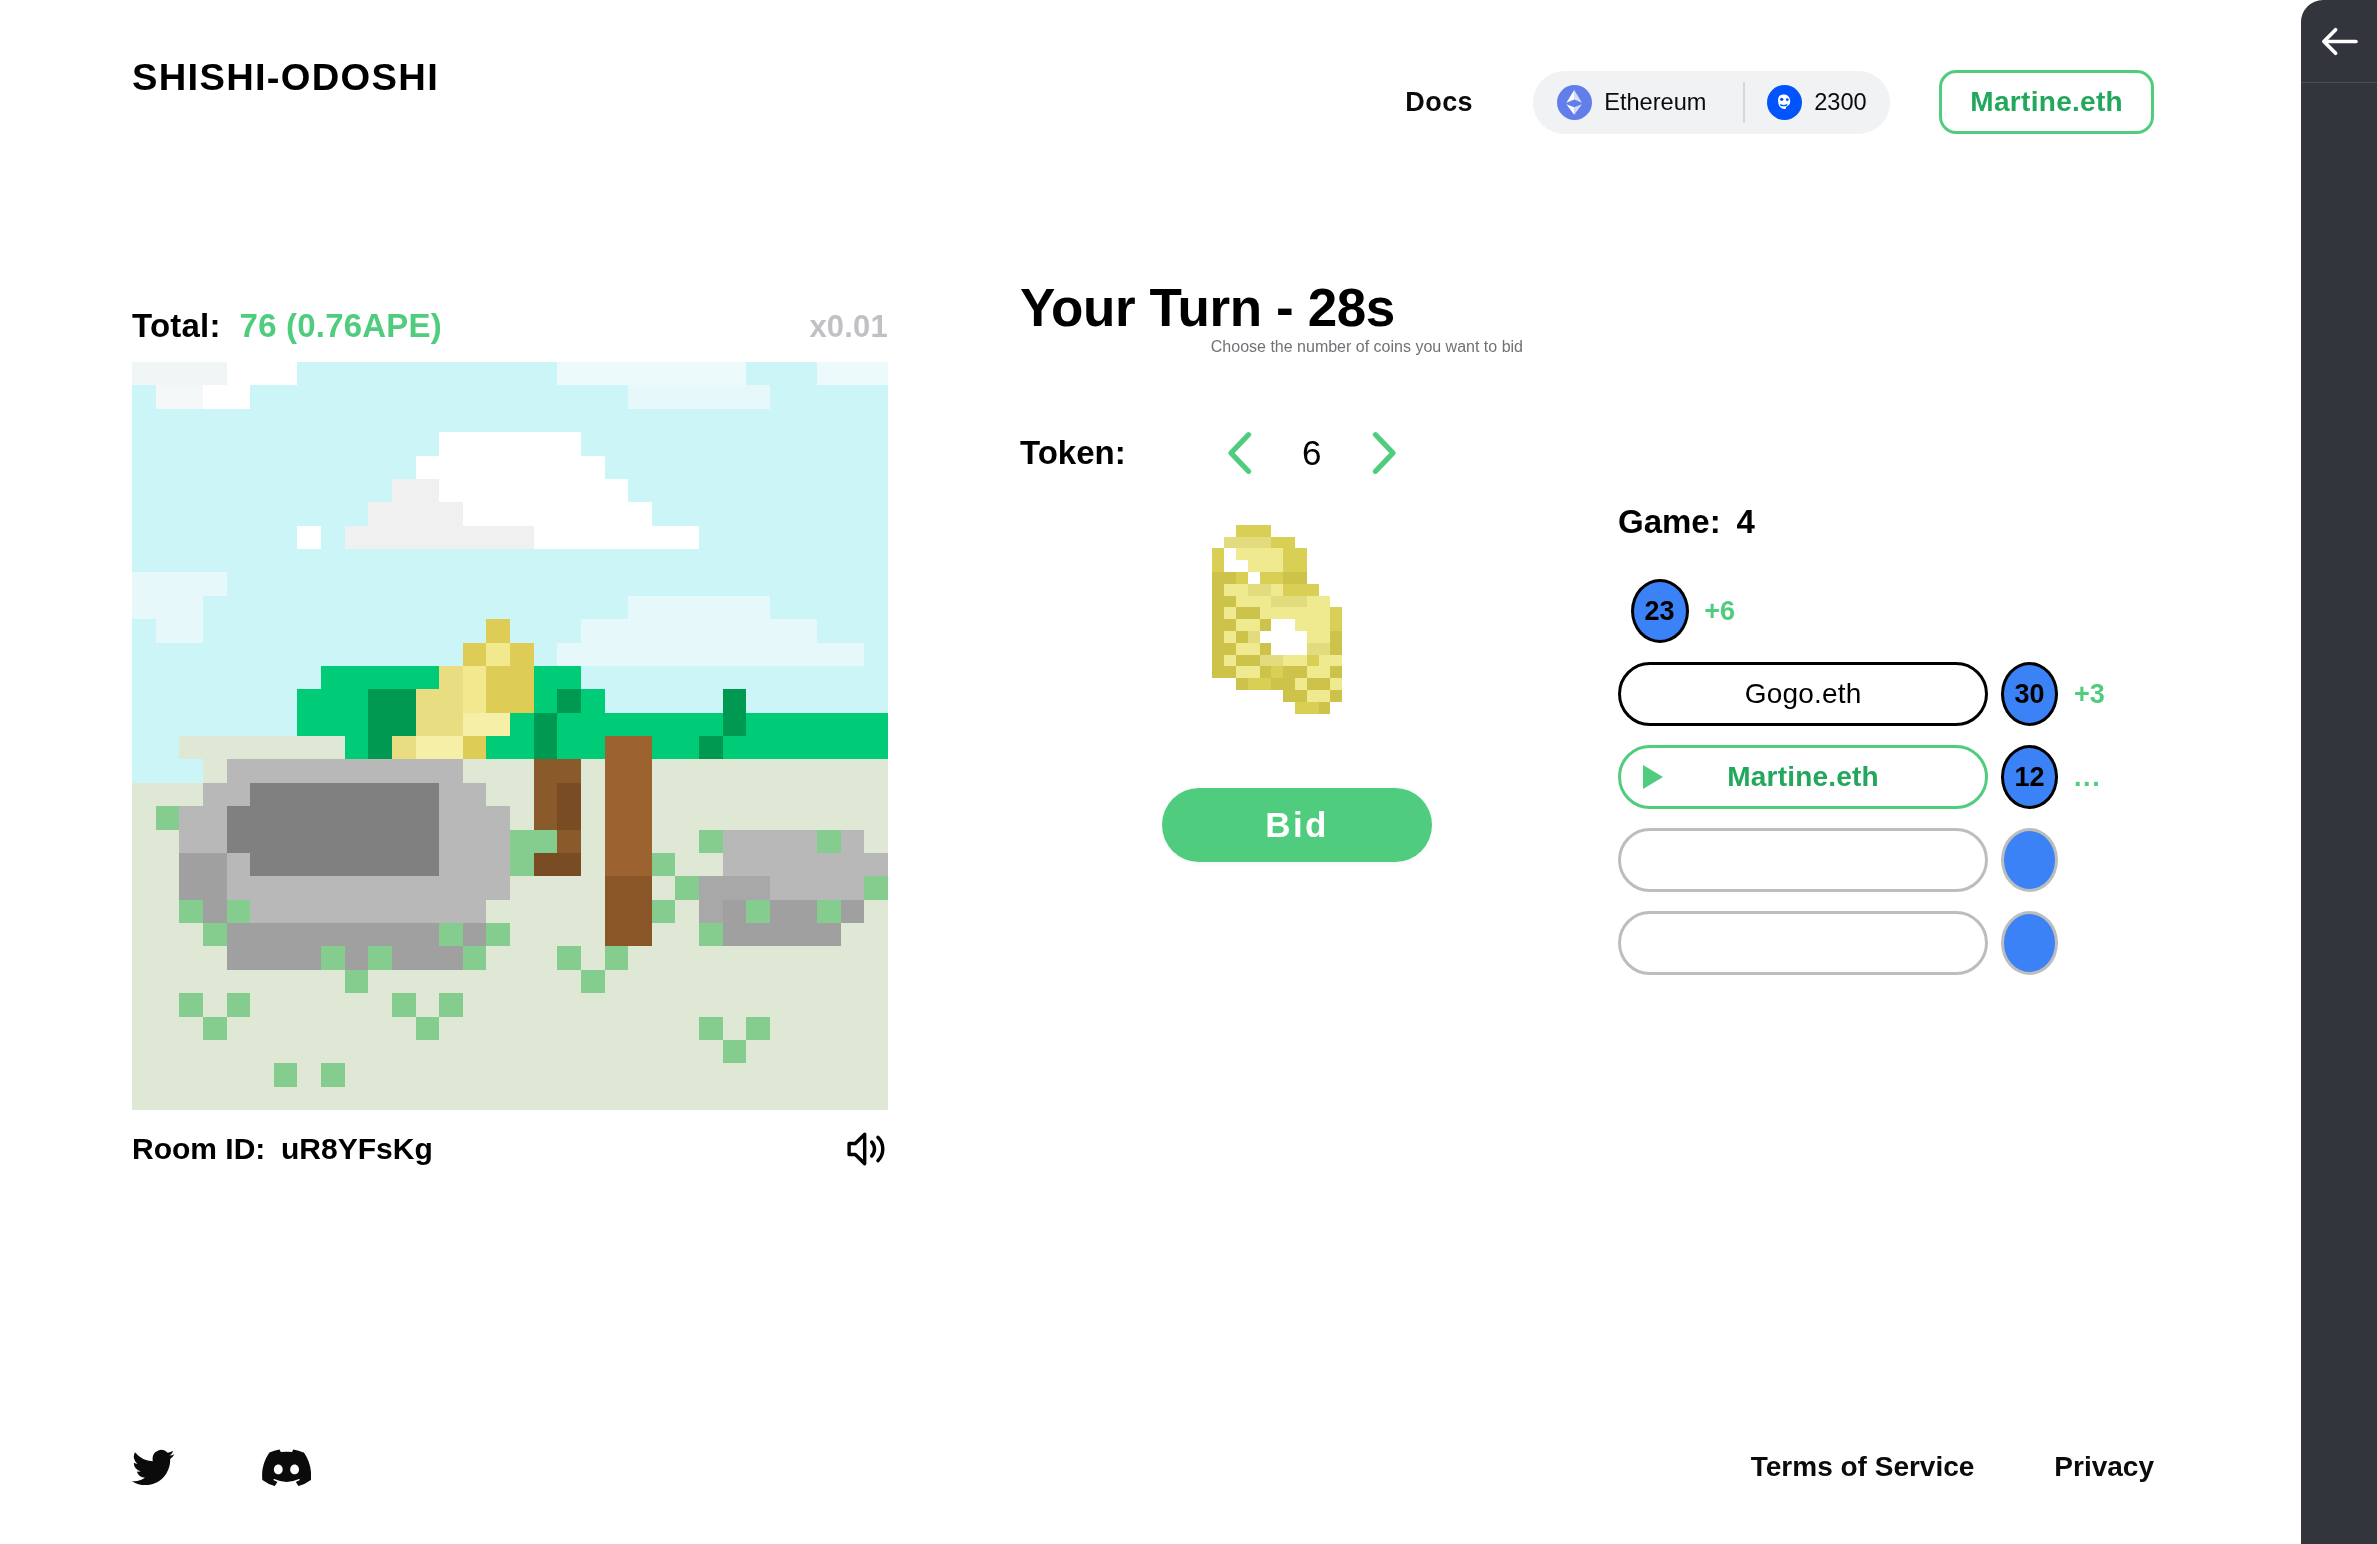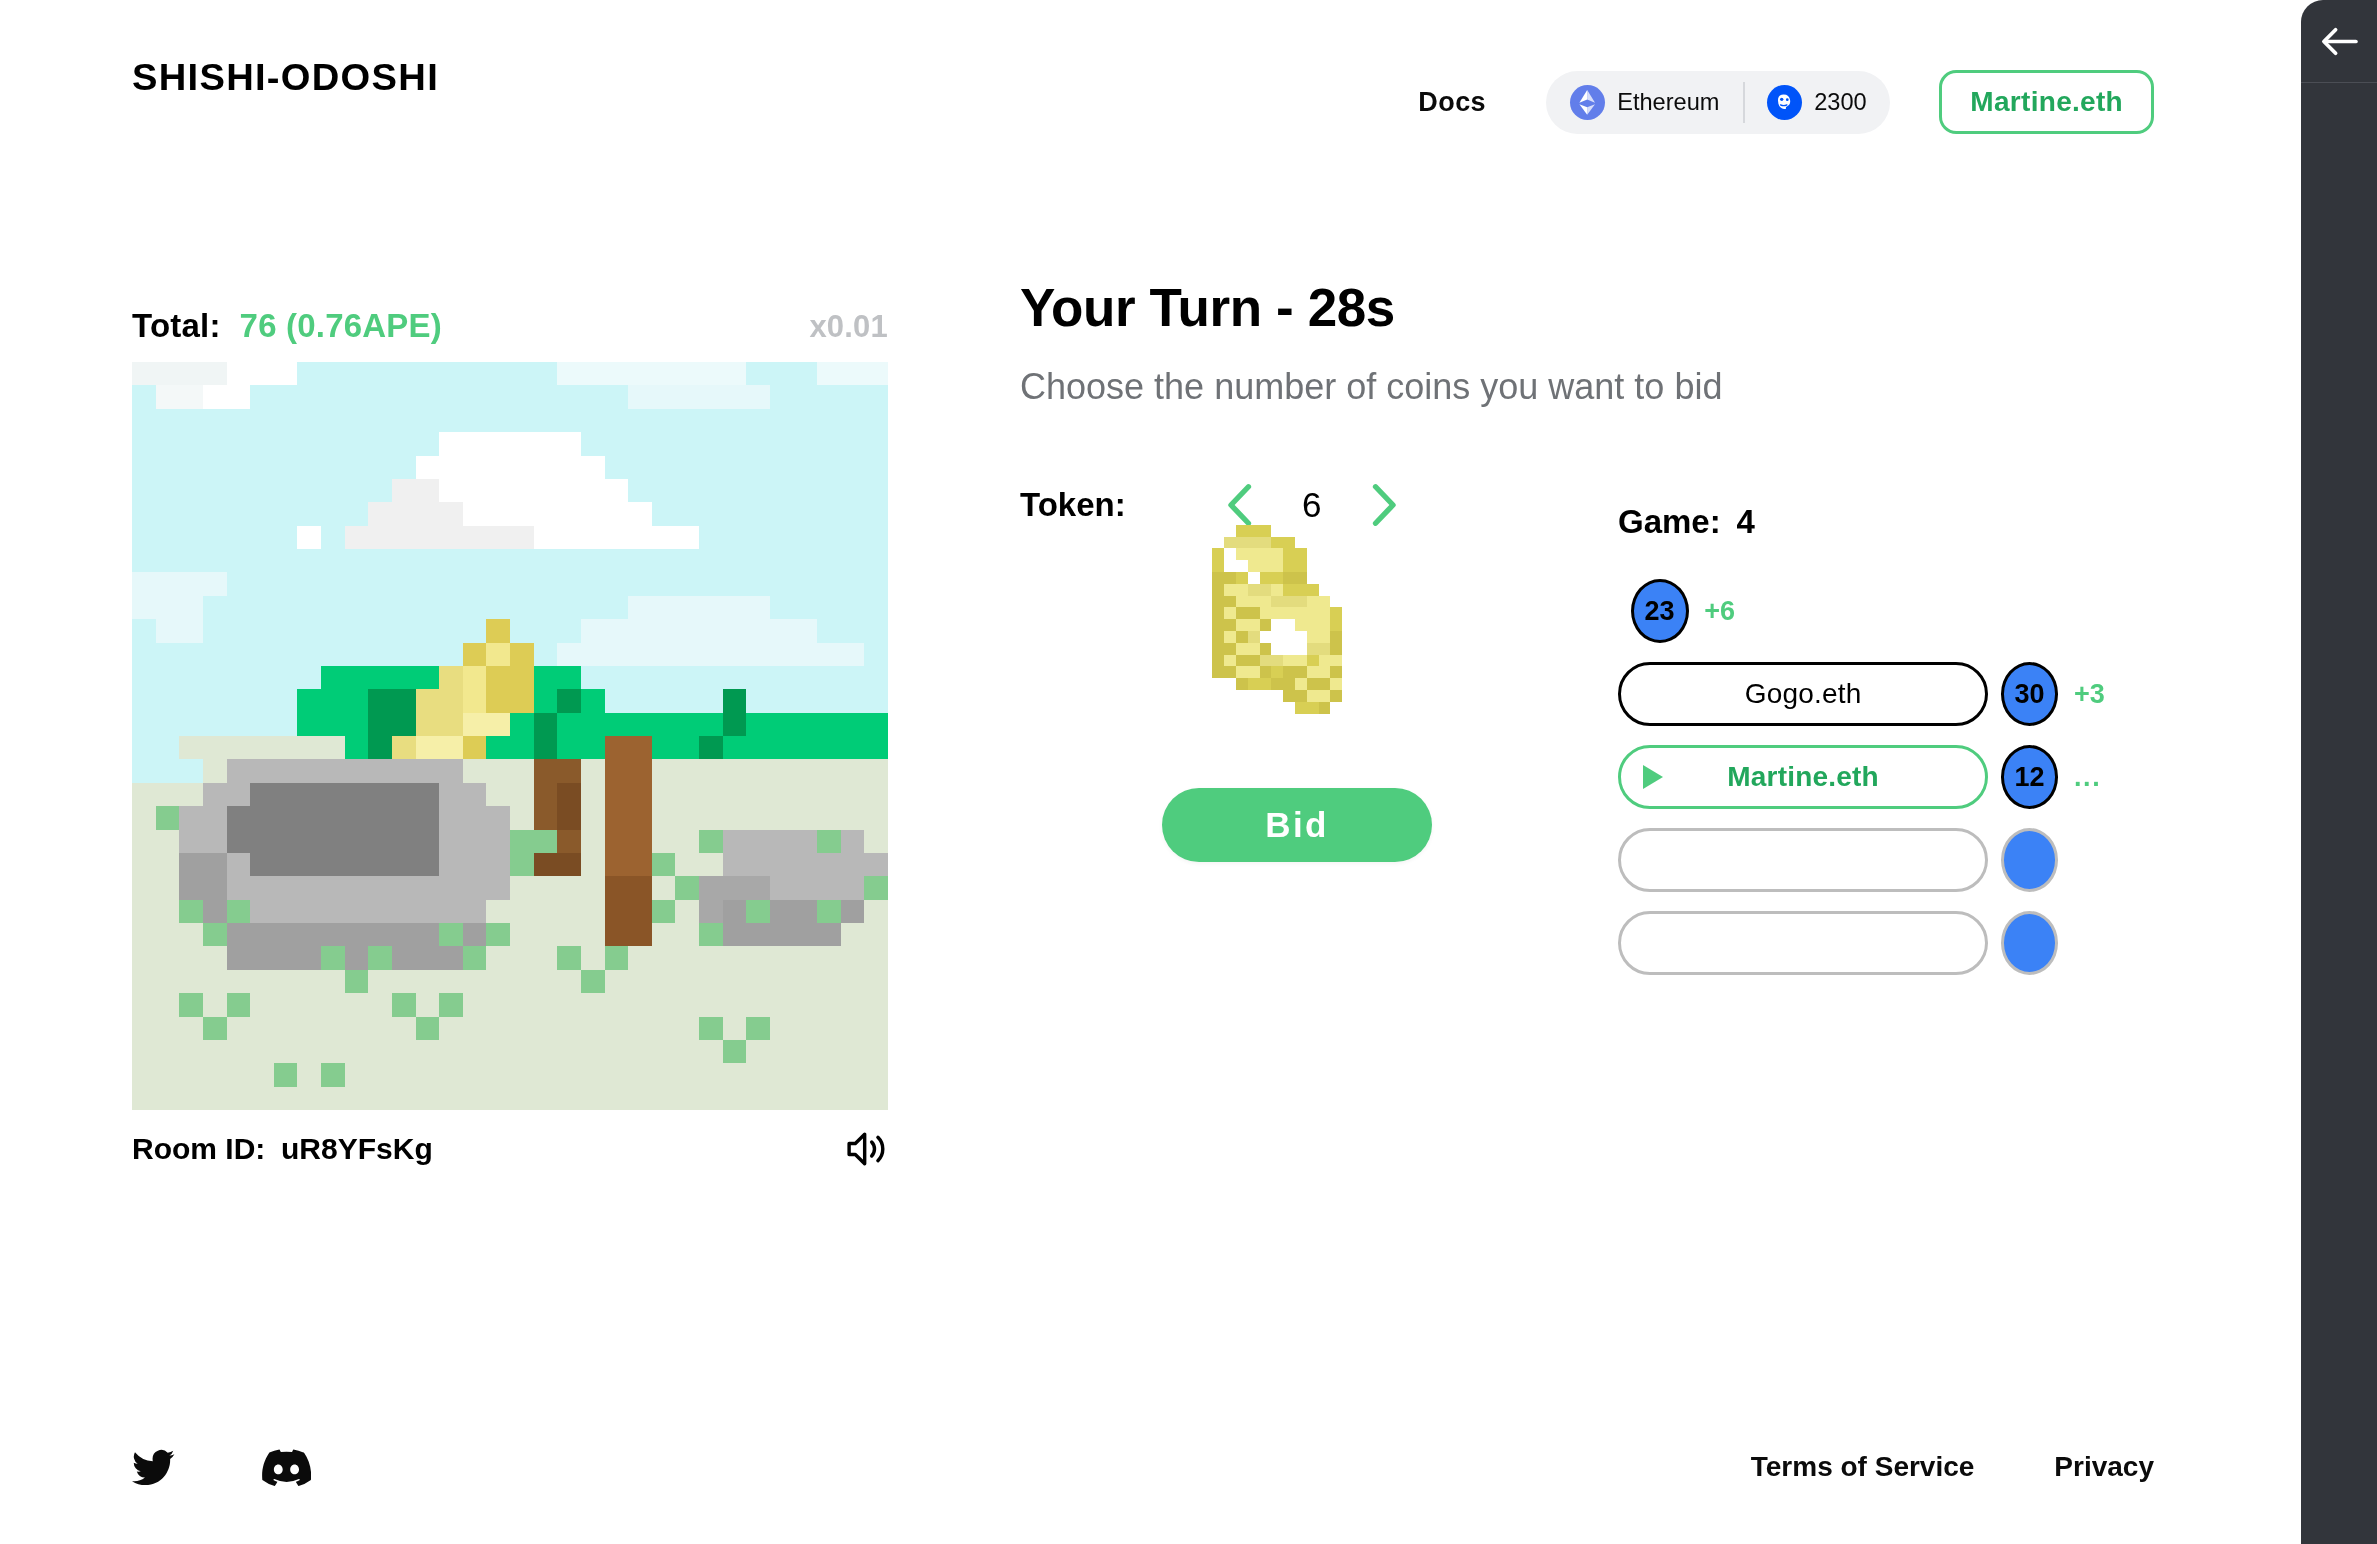--- a/index.html
+++ b/index.html
@@ -25,21 +25,21 @@
   .header-right {
     position: absolute; right: 147px; top: 70px;
     display: flex; align-items: center; gap: 0px;
   }
   .docs-link {
     font-size: 27px; font-weight: 700; color: #0b0b0b; letter-spacing: 0.4px;
     margin-right: 60px; cursor: pointer; white-space: nowrap;
   }
   .chip-group {
     display: flex; align-items: stretch; background: #f1f2f4;
-    border-radius: 35px; height: 63px; margin-right: 49px; overflow: hidden;
+    border-radius: 35px; height: 63px; margin-right: 49px; overflow: hidden; gap: 13px;
   }
   .chip {
     display: flex; align-items: center; gap: 12.6px;
     padding: 0 23.6px; cursor: pointer; position: relative;
   }
   .chip + .chip::before {
     content: ""; position: absolute; left: 0; top: 11px; bottom: 11px;
     width: 1.6px; background: #d6d8dc;
   }
   .chip-label { font-size: 23.6px; color: #0b0b0b; font-weight: 400; white-space: nowrap; }
@@ -78,21 +78,21 @@
   .room-row {
     display: flex; align-items: center; width: 756px; margin-top: 20.4px;
   }
   .room-label { font-size: 30px; font-weight: 700; color: #000; }
   .room-value { font-size: 30px; font-weight: 700; color: #000; margin-left: 15.7px; }
   .speaker-btn { margin-left: auto; cursor: pointer; display: flex; align-items: center; }
 
   
   .center-panel { position: absolute; left: 1020px; top: 277px; }
   .turn-title { font-size: 53px; font-weight: 700; color: #000; letter-spacing: -0.4px; white-space: nowrap; }
-  .turn-sub { font-size: 36px; color: #6f7276; margin-top: 28px; white-space: nowrap; }
+  .turn-sub { font-size: 16px; color: #6f7276; white-space: nowrap; text-align: right; }
 
   .token-row {
     display: flex; align-items: center; margin-top: 68px; width: 503px;
   }
   .token-label { font-size: 33px; font-weight: 700; color: #000; }
   .token-stepper {
     display: flex; align-items: center; gap: 0; margin-left: 86px;
   }
   .chev { width: 57px; height: 57px; display: flex; align-items: center; justify-content: center; cursor: pointer; }
   .token-value {

